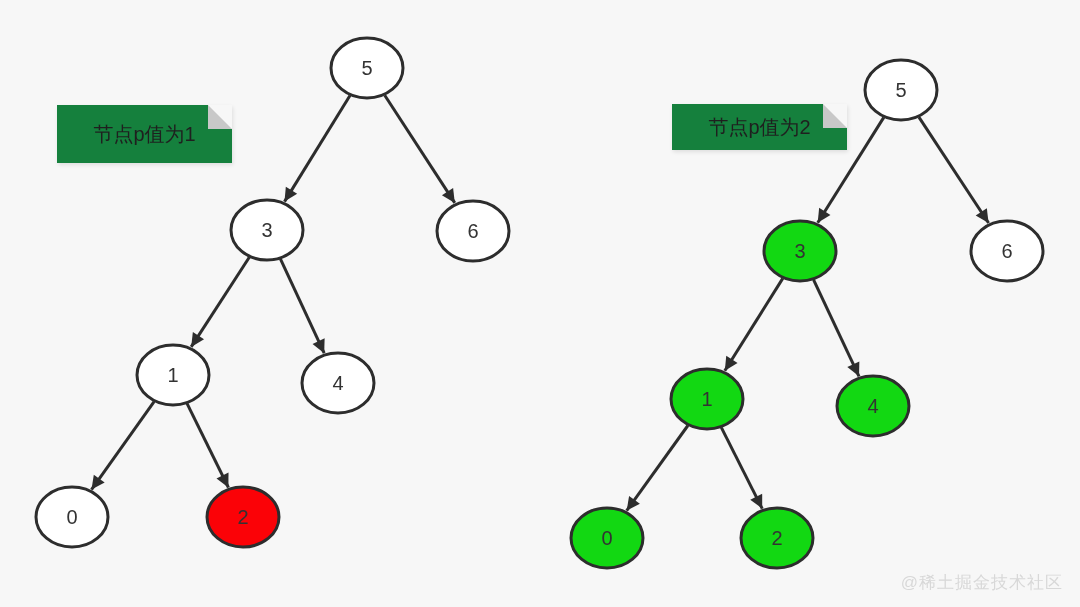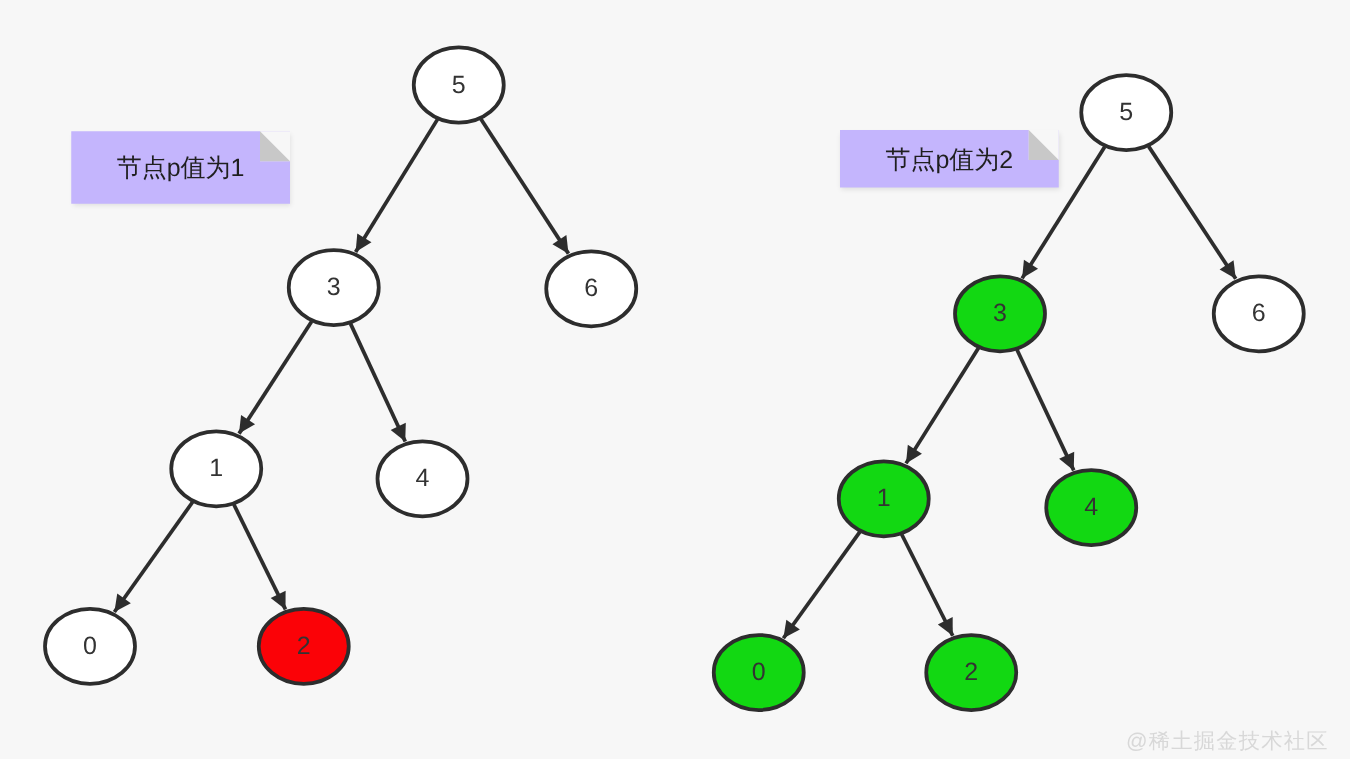--- a/index.html
+++ b/index.html
@@ -11,36 +11,36 @@
   }
   #diagram-svg { position: absolute; left: 0; top: 0; }
   .node-label {
     font-size: 20px;
     fill: #333333;
     font-family: "Liberation Sans", "DejaVu Sans", sans-serif;
   }
   .note {
     position: absolute;
     display: flex; align-items: center; justify-content: center;
-    background: #c4b5fd;
+    background: #15803d;
     color: #1f1f1f;
     font-size: 20px;
     box-shadow: 1px 2px 4px rgba(0,0,0,0.10);
   }
   .note::after {
     content: "";
     position: absolute; top: 0; right: 0;
     width: 0; height: 0;
     border-top: 24px solid #f7f7f7;   
     border-left: 24px solid #c8c8c8;  
   }
   .note-left  { left: 57px;  top: 105px; width: 175px; height: 58px; }
   .note-right { left: 672px; top: 104px; width: 175px; height: 46px; }
   .watermark {
-    position: absolute; right: 17px; bottom: 3px;
+    position: absolute; right: 17px; bottom: 13px;
     color: #d8d8d8; font-size: 17px; letter-spacing: 1px;
   }
 </style>
 </head>
 <body>
 
 <svg id="diagram-svg" width="1080" height="607" viewBox="0 0 1080 607">
     <defs>
       <marker id="arrowhead" viewBox="0 0 12 12" refX="11" refY="6" markerWidth="16" markerHeight="16" markerUnits="userSpaceOnUse" orient="auto">
         <path d="M1,1 L11,6 L1,11 Z" fill="#2d2d2d"></path>

